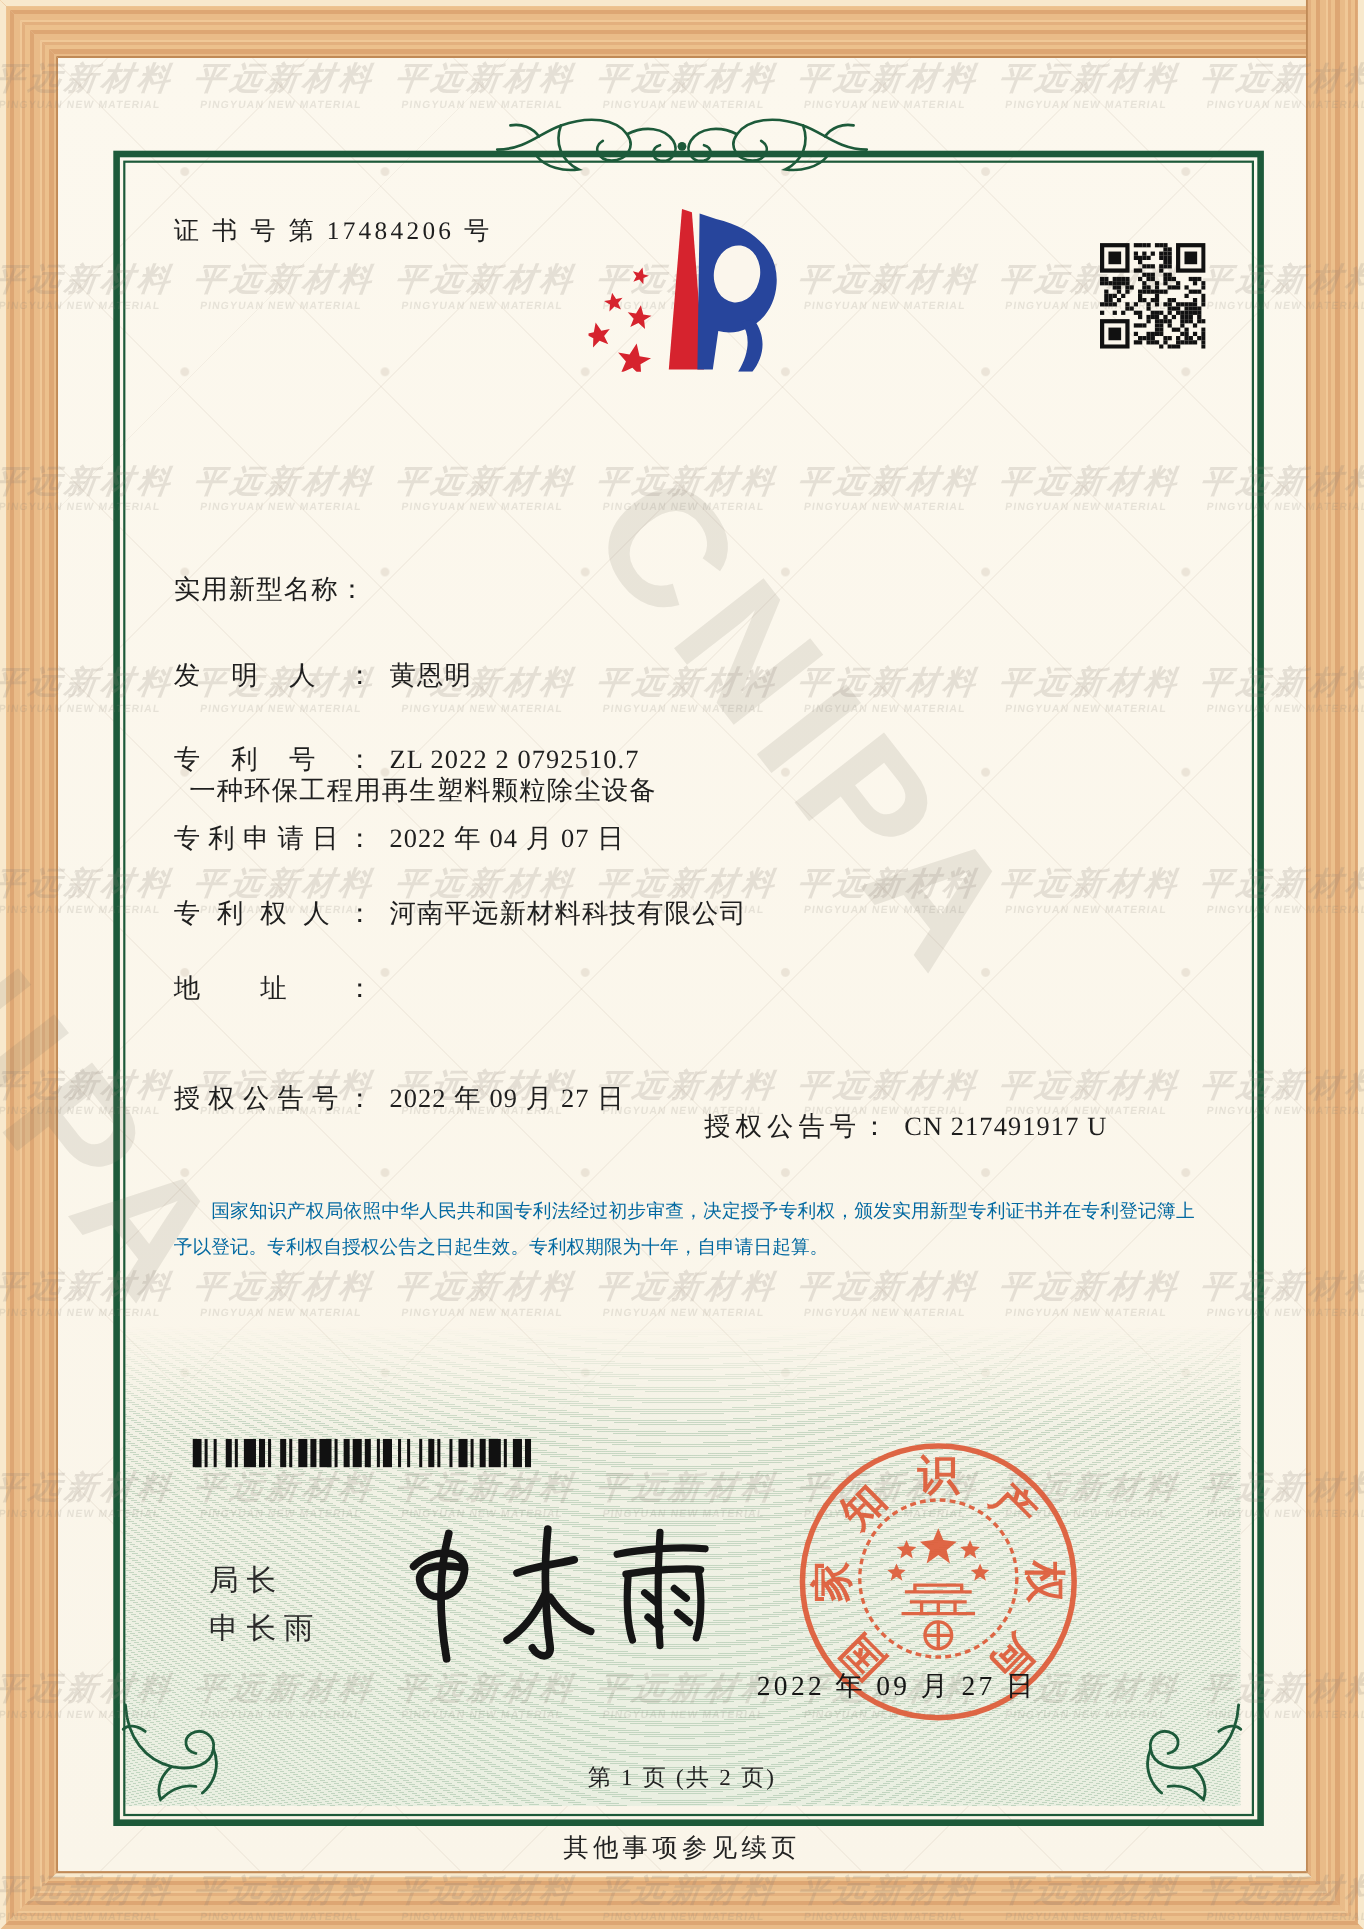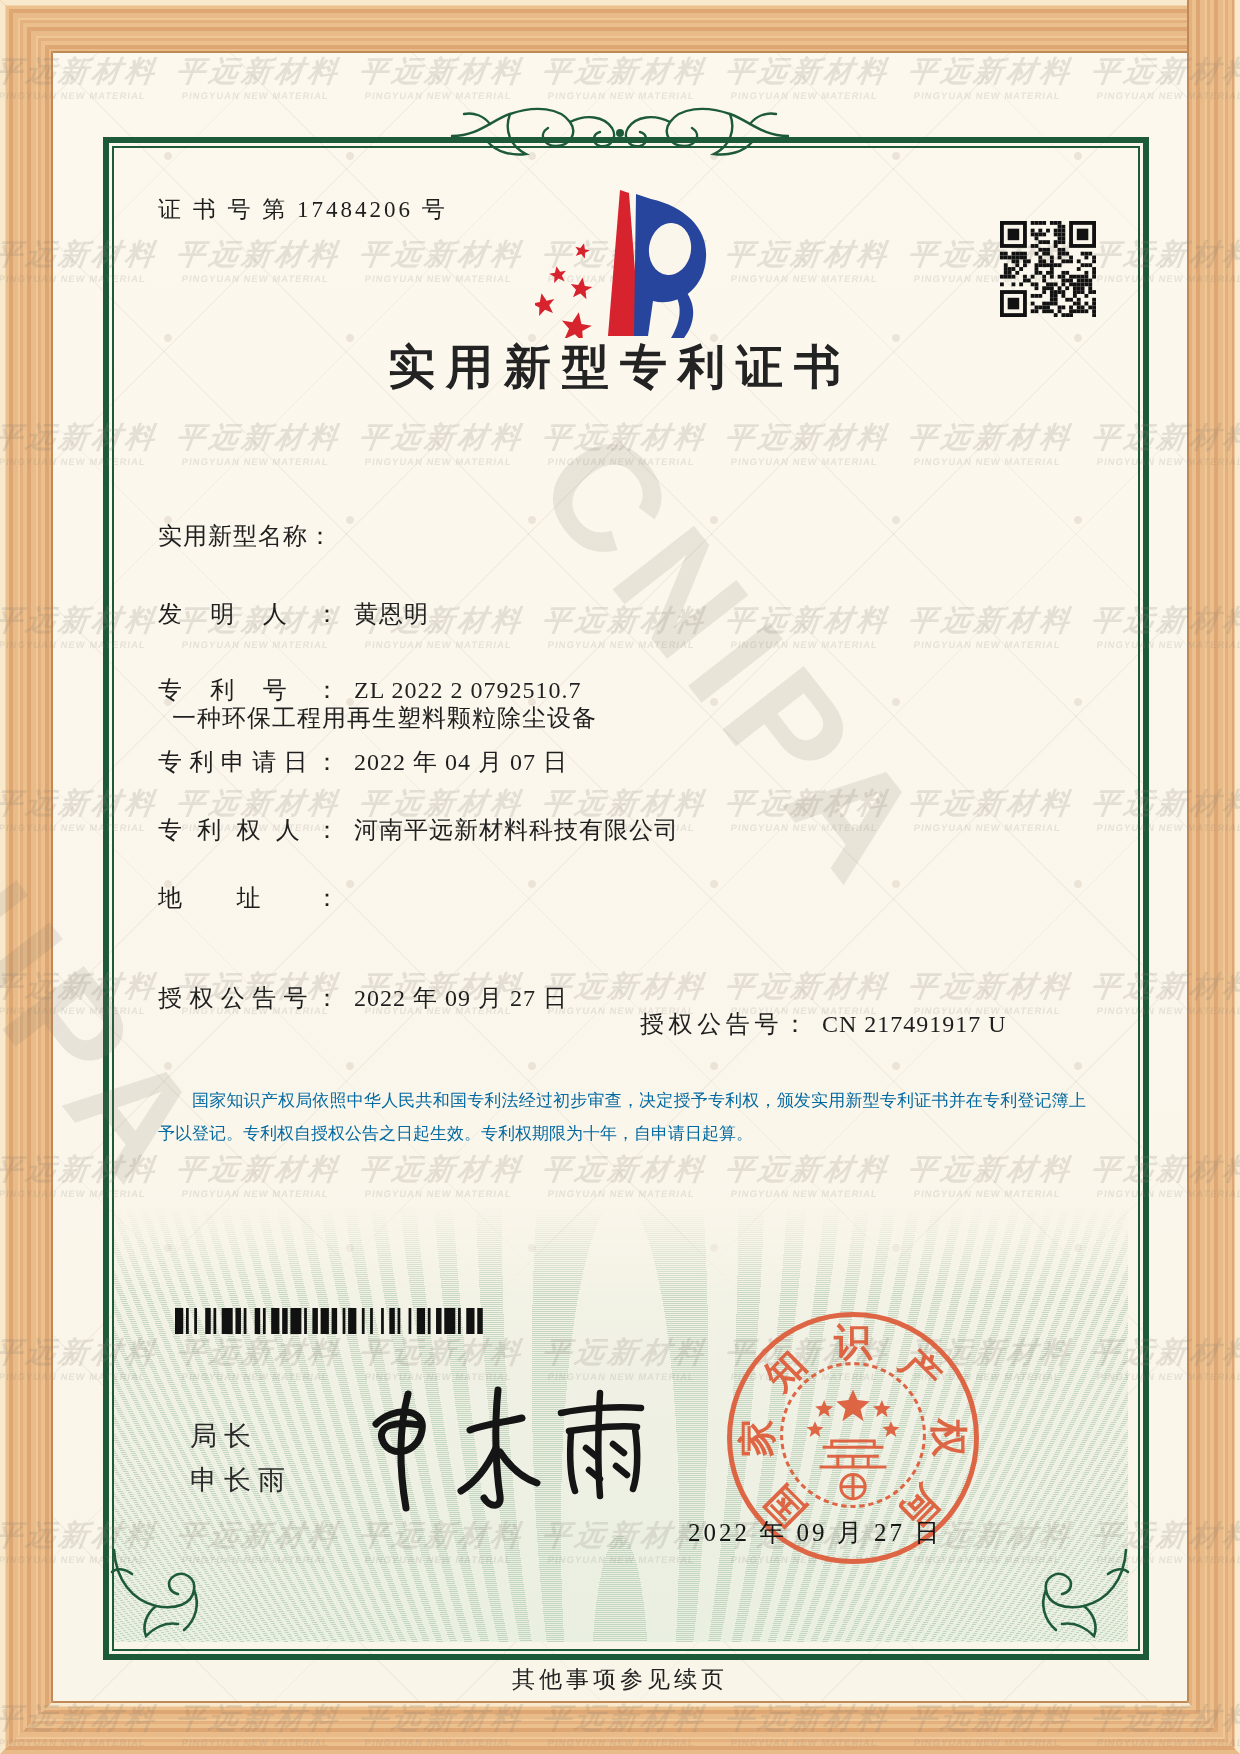--- a/index.html
+++ b/index.html
@@ -671,21 +671,20 @@
       <path d="M101,6 L116,11 C151,19 173,41 171,70 C169,103 141,119 118,113 L113,148 L99,148 Z" fill="#27459c"></path>
       <ellipse cx="135" cy="61" rx="21" ry="26" fill="#fbf6ec" transform="rotate(8 135 61)"></ellipse>
       <path d="M150,102 C163,119 159,137 149,150 L136,150 C147,132 147,116 139,105 Z" fill="#27459c"></path>
       <use href="#st" transform="translate(47,63) scale(0.8) rotate(15)"></use>
       <use href="#st" transform="translate(23,87) scale(0.9) rotate(-10)"></use>
       <use href="#st" transform="translate(46,101) scale(1.15) rotate(8)"></use>
       <use href="#st" transform="translate(9,117) scale(1.2) rotate(-12)"></use>
       <use href="#st" transform="translate(41,140) scale(1.6) rotate(10)"></use>
     </svg>
 
-    <div class="title">实用新型专利证书</div>
 
     <div class="f-row" style="top:520px;flex-direction:column;">
       <span class="f-label">实用新型名称：</span>
       <span class="f-value">一种环保工程用再生塑料颗粒除尘设备</span>
     </div>
     <div class="f-row" style="top:598px;">
       <span class="f-label">发明人：</span>
       <span class="f-value">黄恩明</span>
     </div>
     <div class="f-row" style="top:674px;">
@@ -796,15 +795,16 @@
     <span class="seal-ch" style="left: 58.1177px; top: 193.882px; transform: translate(-50%, -50%) rotate(-135deg);">国</span>
         <span class="seal-ch" style="left: 30px; top: 126px; transform: translate(-50%, -50%) rotate(-90deg);">家</span>
         <span class="seal-ch" style="left: 58.1177px; top: 58.1177px; transform: translate(-50%, -50%) rotate(-45deg);">知</span>
         <span class="seal-ch" style="left: 126px; top: 30px; transform: translate(-50%, -50%) rotate(0deg);">识</span>
         <span class="seal-ch" style="left: 193.882px; top: 58.1177px; transform: translate(-50%, -50%) rotate(45deg);">产</span>
         <span class="seal-ch" style="left: 222px; top: 126px; transform: translate(-50%, -50%) rotate(90deg);">权</span>
         <span class="seal-ch" style="left: 193.882px; top: 193.882px; transform: translate(-50%, -50%) rotate(135deg);">局</span>
       </div>
     <div class="seal-date">2022 年 09 月 27 日</div>
 
+    <div class="page-footer">第 1 页 (共 2 页)</div>
     <div class="cont-note">其他事项参见续页</div>
   </div>
 </div>
 
 </body></html>

